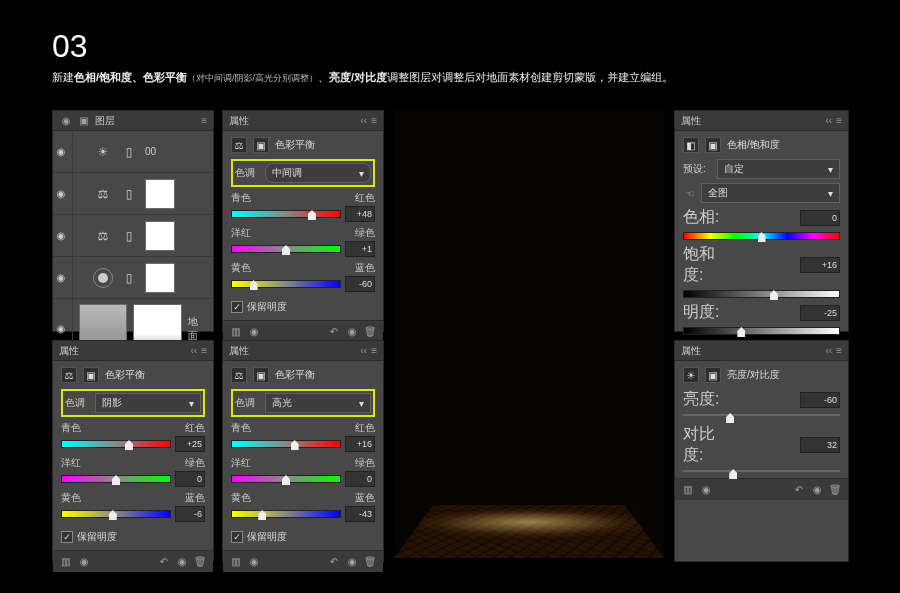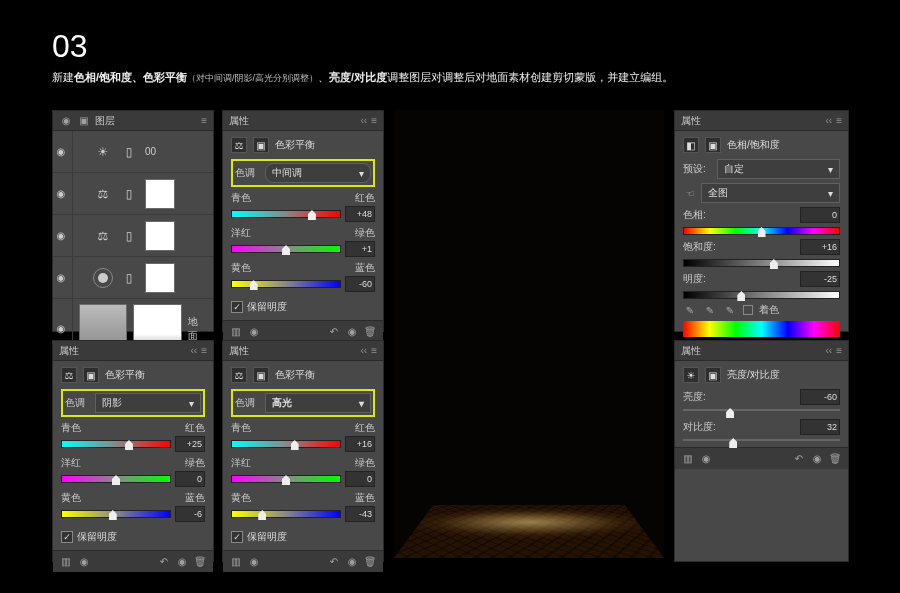--- a/index.html
+++ b/index.html
@@ -122,21 +122,21 @@
   background-blend-mode: screen, normal, multiply;
   transform: perspective(260px) rotateX(55deg);
   transform-origin: bottom center;
 }
 .fade-in {
   position:absolute; left:0; right:0; bottom:110px; height:60px;
   background: linear-gradient(180deg, #050402 0%, rgba(5,4,2,0) 100%);
 }
 .colorize-row { display:flex; align-items:center; gap:6px; margin: 4px 0; font-size:10px; }
 .bc-value-row { display:flex; align-items:center; gap:6px; margin:4px 0; }
-.bc-value-row .lab { width:40px; font-size:10px; color:#ccc; }
+.bc-value-row .lab { width:40px; font-size:16px; color:#ccc; }
 .bc-value-row .val-box { width: 40px; }
 .auto-row { display:flex; justify-content:flex-end; margin-bottom:4px; }
 .auto-btn { padding:2px 8px; background:#505050; border:1px solid #666; font-size:10px; color:#ddd; }
 </style>
 </head>
 <body>
 
 <div class="step-number">03</div>
 <div class="instruction">
   <span>新建</span><span class="bold">色相/饱和度、色彩平衡</span><span class="small">（对中间调/阴影/高光分别调整）</span><span>、</span><span class="bold">亮度/对比度</span><span>调整图层对调整后对地面素材创建剪切蒙版，并建立编组。</span>
@@ -369,21 +369,21 @@
   </div>
   <div class="panel-body">
     <div class="adj-title-row">
       <span class="adj-icon-box">⚖</span>
       <span class="adj-icon-box">▣</span>
       <span>色彩平衡</span>
     </div>
     <div class="highlight-box">
       <div style="display:flex;align-items:center;gap:4px;">
         <span style="width:26px;">色调</span>
-        <div class="dropdown" style="flex:1;font-weight:bold;">
+        <div class="dropdown" style="flex:1;">
           <span>高光</span>
             <span>▾</span>
         </div>
       </div>
     </div>
     <div class="label-row">
         <span class="llab">青色</span>
         <span style="flex:1;"></span>
         <span>红色</span>
       </div>

